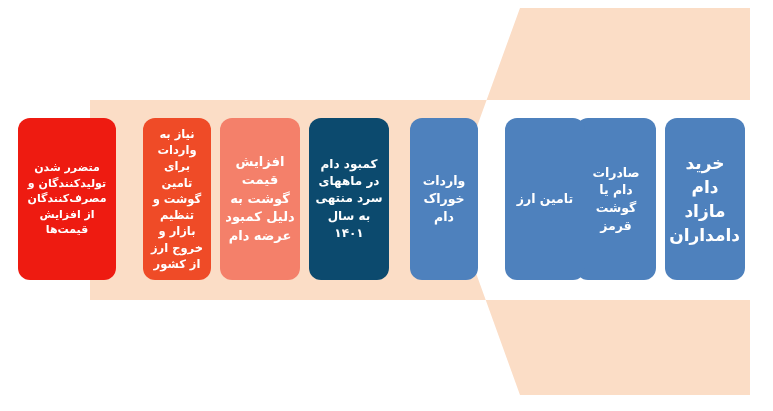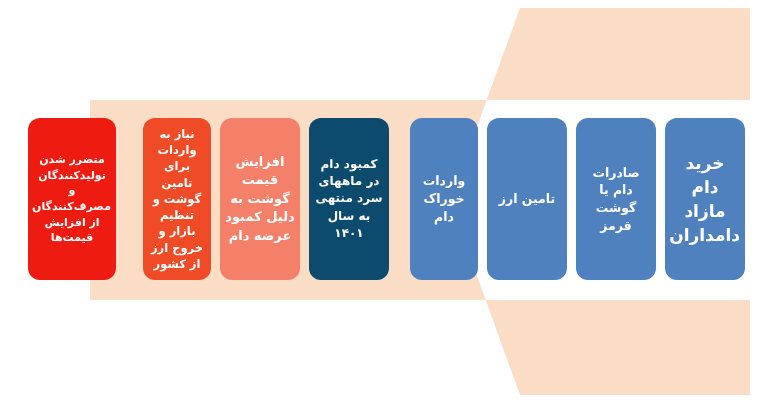--- a/index.html
+++ b/index.html
@@ -70,38 +70,38 @@
   <div class="boxes">
 
     <div class="node" style="right:28px; width:80px; background:#4e81bd; font-size:17px;">
       <span>خرید دام مازاد دامداران</span>
     </div>
 
     <div class="node" style="right:117px; width:80px; background:#4e81bd; font-size:12.5px;">
       <span>صادرات دام یا گوشت قرمز</span>
     </div>
 
-    <div class="node" style="right:206px; width:80px; background:#4e81bd; font-size:12.5px;">
+    <div class="node" style="right:188px; width:80px; background:#4e81bd; font-size:12.5px;">
       <span>تامین ارز</span>
     </div>
 
     <div class="node" style="right:295px; width:68px; background:#4e81bd; font-size:12.5px;">
       <span>واردات خوراک دام</span>
     </div>
 
     <div class="node" style="right:384px; width:80px; background:#0c4a6e; font-size:12px;">
       <span>کمبود دام در ماههای سرد منتهی به سال ۱۴۰۱</span>
     </div>
 
     <div class="node" style="right:473px; width:80px; background:#f4806a; font-size:13px;">
       <span>افزایش قیمت گوشت به دلیل کمبود عرضه دام</span>
     </div>
 
     <div class="node" style="right:562px; width:68px; background:#ef4b27; font-size:11.5px;">
       <span>نیاز به واردات برای تامین گوشت و تنظیم بازار و خروج ارز از کشور</span>
     </div>
 
-    <div class="node" style="right:657px; width:88px; background:#ee1b11; font-size:11px;">
+    <div class="node" style="right:657px; width:98px; background:#ee1b11; font-size:11px;">
       <span>متضرر شدن تولیدکنندگان و مصرف‌کنندگان از افزایش قیمت‌ها</span>
     </div>
 
   </div>
 </div>
 
 </body></html>

